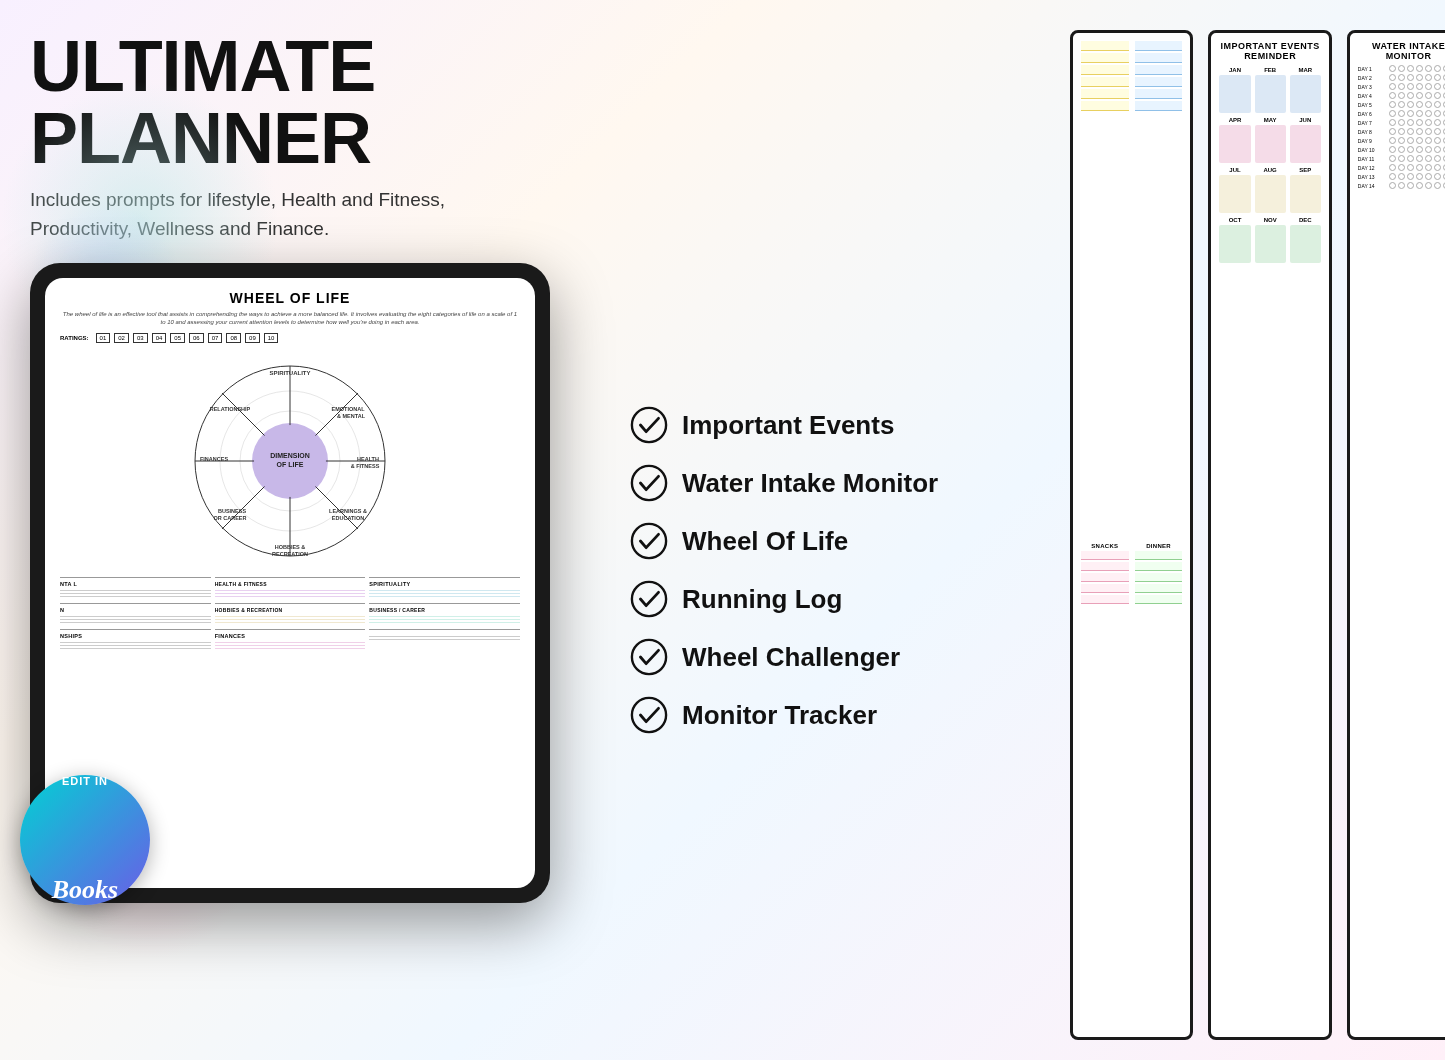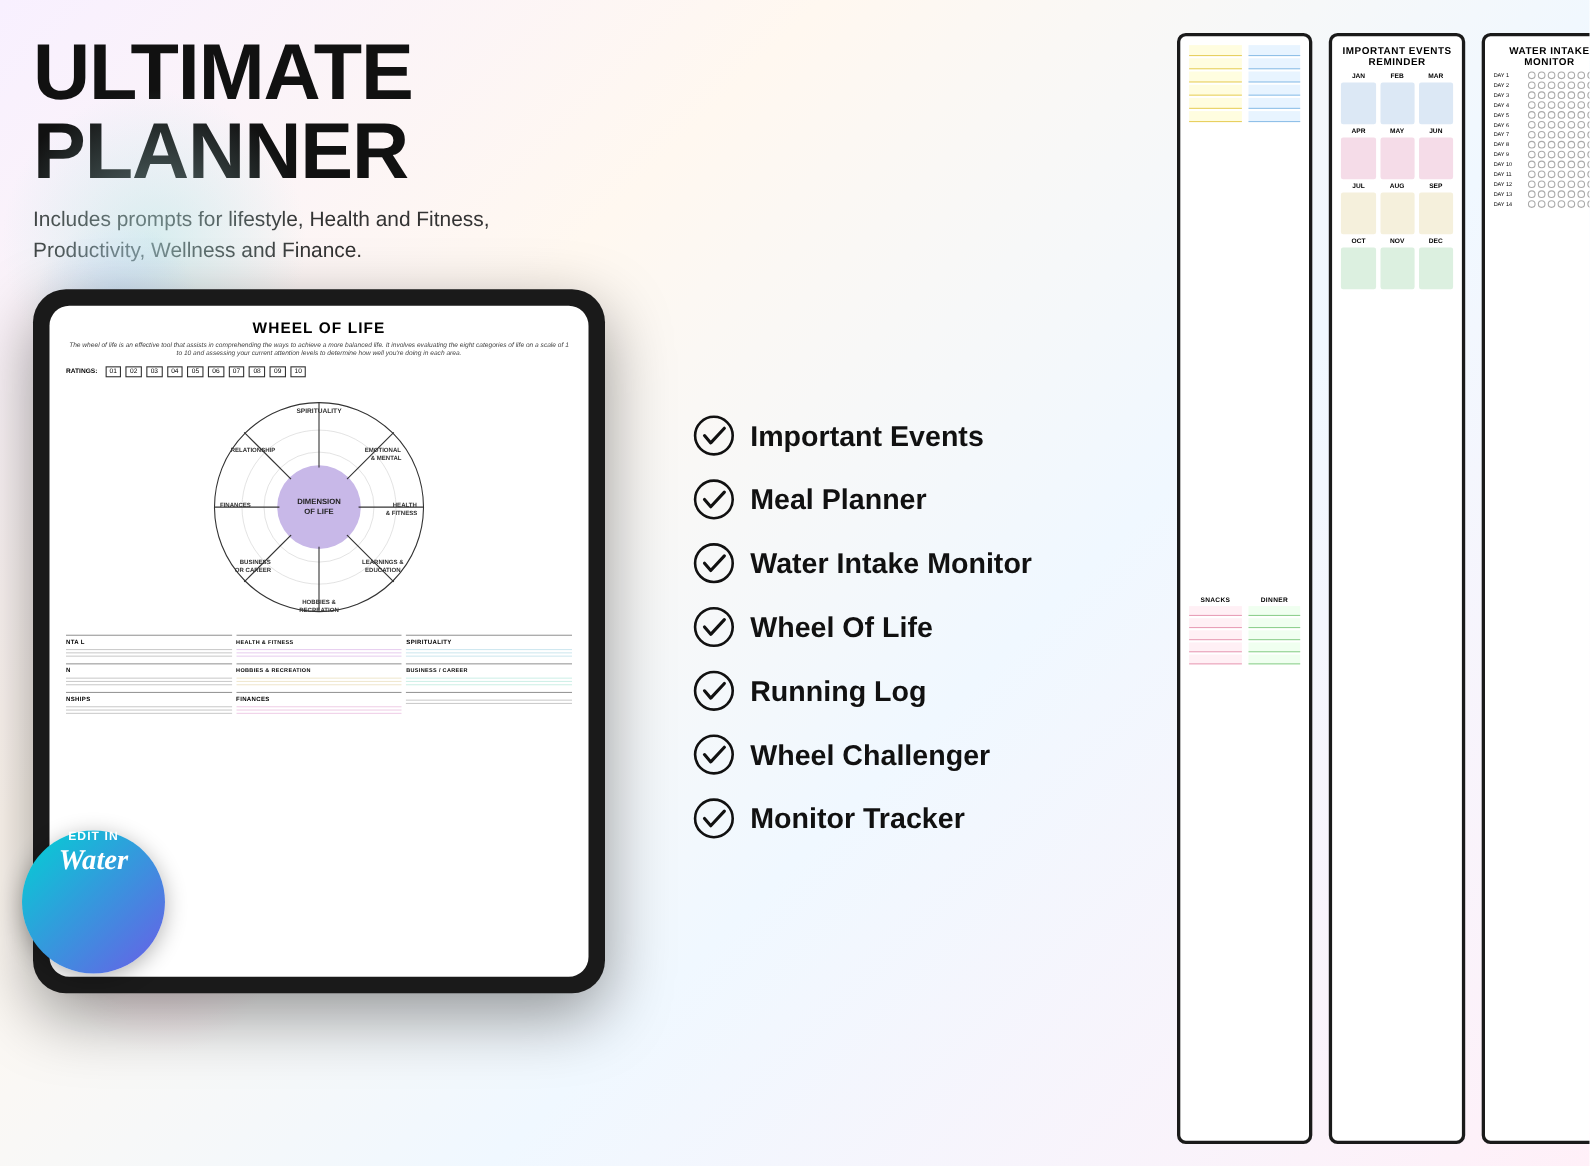--- a/index.html
+++ b/index.html
@@ -171,30 +171,30 @@
 
     .grid-line {
       height: 1px;
       background: #ccc;
       margin-bottom: 2px;
     }
 
     
     .canva-badge {
       position: absolute;
-      bottom: 28px;
+      bottom: 8px;
       left: -10px;
       width: 130px;
       height: 130px;
       border-radius: 50%;
       background: linear-gradient(135deg, #00d2d3 0%, #6c5ce7 100%);
       display: flex;
       flex-direction: column;
       align-items: center;
-      justify-content: flex-start;
+      justify-content: space-between;
       color: white;
       box-shadow: 0 4px 20px rgba(0,0,0,0.3);
       z-index: 10;
     }
 
     .canva-edit-in {
       font-size: 11px;
       font-weight: 700;
       letter-spacing: 1px;
       text-transform: uppercase;
@@ -494,39 +494,32 @@
                 <div class="grid-line"></div>
                   <div class="grid-line"></div>
               </div>
             </div>
           </div>
         </div>
       </div>
 
       <div class="canva-badge">
         <span class="canva-edit-in">EDIT IN</span>
-        <span class="canva-logo">Water</span>
+        <span class="canva-logo">Books</span>
       </div>
     </div>
   </div>
 
   <div class="middle-section">
     <div class="checklist-item">
       <svg class="check-icon" viewBox="0 0 40 40" fill="none" xmlns="http://www.w3.org/2000/svg">
         <circle cx="20" cy="20" r="18" stroke="#111" stroke-width="2.5"></circle>
         <path d="M11 20 L17 27 L30 13" stroke="#111" stroke-width="3" stroke-linecap="round" stroke-linejoin="round"></path>
       </svg>
       <span class="check-label">Important Events</span>
-    </div>
-    <div class="checklist-item">
-      <svg class="check-icon" viewBox="0 0 40 40" fill="none" xmlns="http://www.w3.org/2000/svg">
-        <circle cx="20" cy="20" r="18" stroke="#111" stroke-width="2.5"></circle>
-        <path d="M11 20 L17 27 L30 13" stroke="#111" stroke-width="3" stroke-linecap="round" stroke-linejoin="round"></path>
-      </svg>
-      <span class="check-label">Meal Planner</span>
     </div>
     <div class="checklist-item">
       <svg class="check-icon" viewBox="0 0 40 40" fill="none" xmlns="http://www.w3.org/2000/svg">
         <circle cx="20" cy="20" r="18" stroke="#111" stroke-width="2.5"></circle>
         <path d="M11 20 L17 27 L30 13" stroke="#111" stroke-width="3" stroke-linecap="round" stroke-linejoin="round"></path>
       </svg>
       <span class="check-label">Water Intake Monitor</span>
     </div>
     <div class="checklist-item">
       <svg class="check-icon" viewBox="0 0 40 40" fill="none" xmlns="http://www.w3.org/2000/svg">

